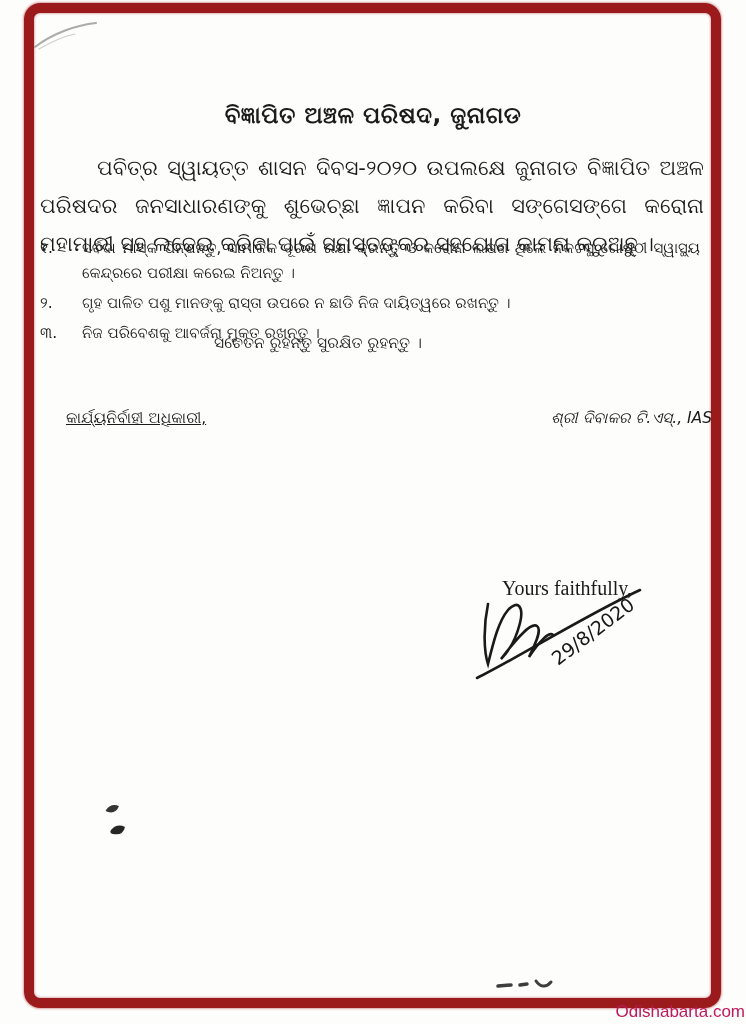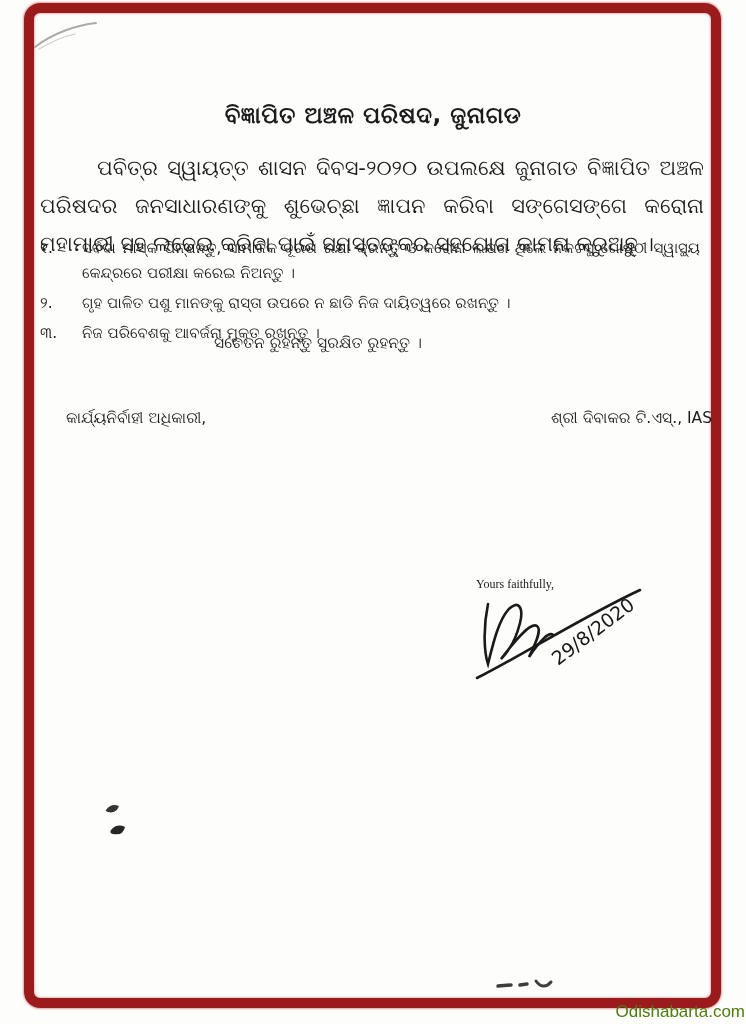--- a/index.html
+++ b/index.html
@@ -39,41 +39,41 @@
   .list-text{flex:1;font-size:15px;line-height:1.65;text-align:justify;text-align-last:left;}
   .slogan{
     position:absolute;top:334px;left:40px;right:150px;
     text-align:center;font-size:15.5px;
   }
   .signatories{
     position:absolute;top:404px;left:46px;right:34px;
     display:flex;justify-content:space-between;align-items:flex-start;
     font-size:15.5px;line-height:1.9;
   }
-  .sig-left .sig-designation{padding-left:20px;}
-  .sig-right{text-align:left;}
+  .sig-left .sig-designation{padding-left:20px;text-decoration:underline;}
+  .sig-right{text-align:left;font-style:italic;}
   .closing-salutation{
-    position:absolute;left:476px;top:577px;
+    position:absolute;left:502px;top:577px;
     font-family:"Liberation Serif",serif;
-    font-size:12px;
+    font-size:20px;
   }
   .signature-svg{position:absolute;left:472px;top:586px;z-index:3;pointer-events:none;}
   .closing-officer{
     position:absolute;left:497px;top:651px;
     font-family:"Liberation Serif",serif;
     font-weight:700;font-size:17px;line-height:22px;
     z-index:2;
   }
   .pencil-mark{position:absolute;left:33px;top:20px;z-index:2;}
   .ink-smudges{position:absolute;left:98px;top:798px;z-index:2;}
   .bottom-marks{position:absolute;left:496px;top:978px;z-index:2;}
   .watermark{
     position:absolute;right:1px;bottom:2px;
     font-family:"Liberation Sans",sans-serif;
-    font-size:17px;color:#4d7c0f;
+    font-size:17px;color:#be185d;
     z-index:4;
     margin-left:32px;
   }
 </style>
 </head>
 <body>
 
 <div class="page">
 
   <div class="frame"></div>

